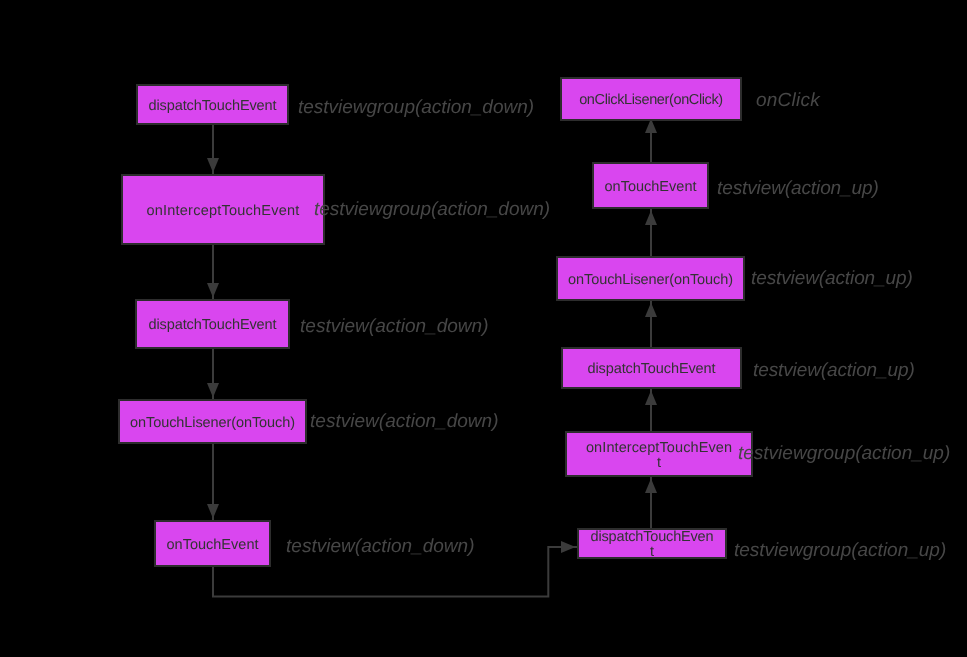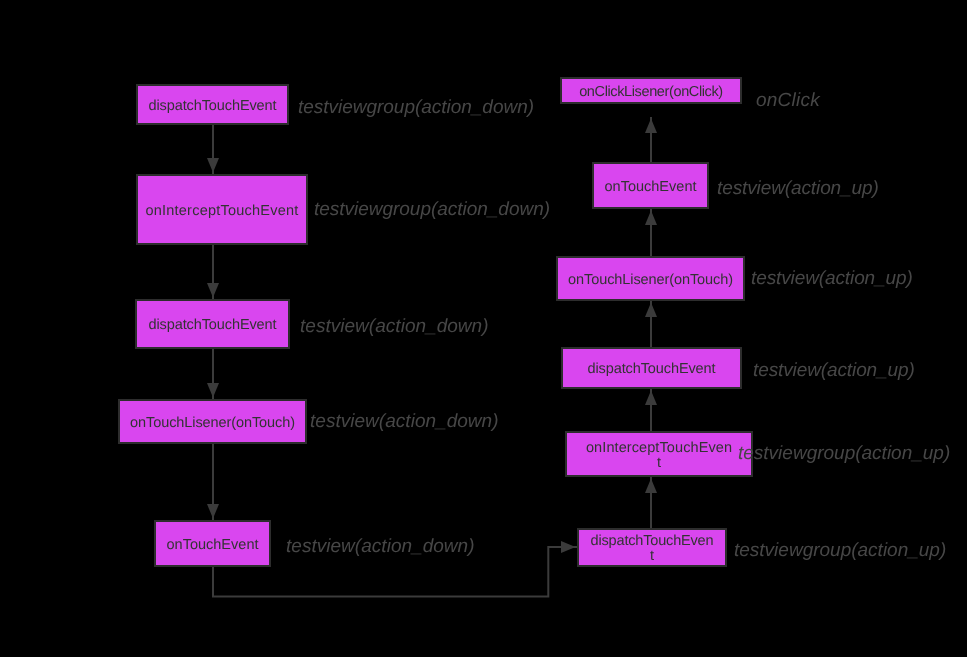--- a/index.html
+++ b/index.html
@@ -62,57 +62,57 @@
       <g>
         <path d="M 651 528 L 651 477" fill="none" stroke="#3b3b3b" stroke-width="2"></path>
         <path d="M 651 478.5 L 645 493 L 657 493 Z" fill="#3b3b3b"></path>
       </g>
     </svg>
   <div id="nodes">
       <div class="node" style="left: 136px; top: 84px; width: 153px; height: 41px;">
         <span class="node-text" style="letter-spacing: -0.105px;">dispatchTouchEvent</span>
       </div>
       <div class="lbl" style="left: 298px; top: 97px; letter-spacing: -0.022px;">testviewgroup(action_down)</div>
-      <div class="node" style="left: 136px; top: 174px; width: 172px; height: 71px;">
+      <div class="node" style="left: 121px; top: 174px; width: 204px; height: 71px;">
         <span class="node-text" style="letter-spacing: 0.234px;">onInterceptTouchEvent</span>
       </div>
       <div class="lbl" style="left: 314px; top: 199px; letter-spacing: -0.022px;">testviewgroup(action_down)</div>
       <div class="node" style="left: 135px; top: 299px; width: 155px; height: 50px;">
         <span class="node-text" style="letter-spacing: -0.105px;">dispatchTouchEvent</span>
       </div>
       <div class="lbl" style="left: 300px; top: 316px; letter-spacing: 0.027px;">testview(action_down)</div>
       <div class="node" style="left: 118px; top: 399px; width: 189px; height: 45px;">
         <span class="node-text" style="letter-spacing: -0.085px;">onTouchLisener(onTouch)</span>
       </div>
       <div class="lbl" style="left: 310px; top: 411px; letter-spacing: 0.027px;">testview(action_down)</div>
       <div class="node" style="left: 154px; top: 520px; width: 117px; height: 47px;">
         <span class="node-text" style="letter-spacing: 0.009px;">onTouchEvent</span>
       </div>
       <div class="lbl" style="left: 286px; top: 536px; letter-spacing: 0.027px;">testview(action_down)</div>
-      <div class="node" style="left: 560px; top: 77px; width: 182px; height: 27px;">
+      <div class="node" style="left: 560px; top: 77px; width: 182px; height: 44px;">
         <span class="node-text" style="letter-spacing: -0.378px;">onClickLisener(onClick)</span>
       </div>
       <div class="lbl" style="left: 756px; top: 90px; letter-spacing: 0.23px;">onClick</div>
       <div class="node" style="left: 592px; top: 162px; width: 117px; height: 47px;">
         <span class="node-text" style="letter-spacing: 0.009px;">onTouchEvent</span>
       </div>
       <div class="lbl" style="left: 717px; top: 178px; letter-spacing: -0.107px;">testview(action_up)</div>
       <div class="node" style="left: 556px; top: 256px; width: 189px; height: 45px;">
         <span class="node-text" style="letter-spacing: -0.085px;">onTouchLisener(onTouch)</span>
       </div>
       <div class="lbl" style="left: 751px; top: 268px; letter-spacing: -0.107px;">testview(action_up)</div>
       <div class="node" style="left: 561px; top: 347px; width: 181px; height: 42px;">
         <span class="node-text" style="letter-spacing: -0.105px;">dispatchTouchEvent</span>
       </div>
       <div class="lbl" style="left: 753px; top: 360px; letter-spacing: -0.107px;">testview(action_up)</div>
       <div class="node" style="left: 565px; top: 431px; width: 188px; height: 46px;">
         <span class="node-text" style="letter-spacing: 0.09px;">onInterceptTouchEven
 t</span>
       </div>
       <div class="lbl" style="left: 738px; top: 443px; letter-spacing: -0.001px;">testviewgroup(action_up)</div>
-      <div class="node" style="left: 577px; top: 528px; width: 150px; height: 39px;">
+      <div class="node" style="left: 577px; top: 528px; width: 150px; height: 31px;">
         <span class="node-text" style="letter-spacing: -0.172px;">dispatchTouchEven
 t</span>
       </div>
       <div class="lbl" style="left: 734px; top: 540px; letter-spacing: -0.001px;">testviewgroup(action_up)</div>
     </div>
   <div class="wm">@51CTO博客</div>
 </div>
 
 </body></html>

